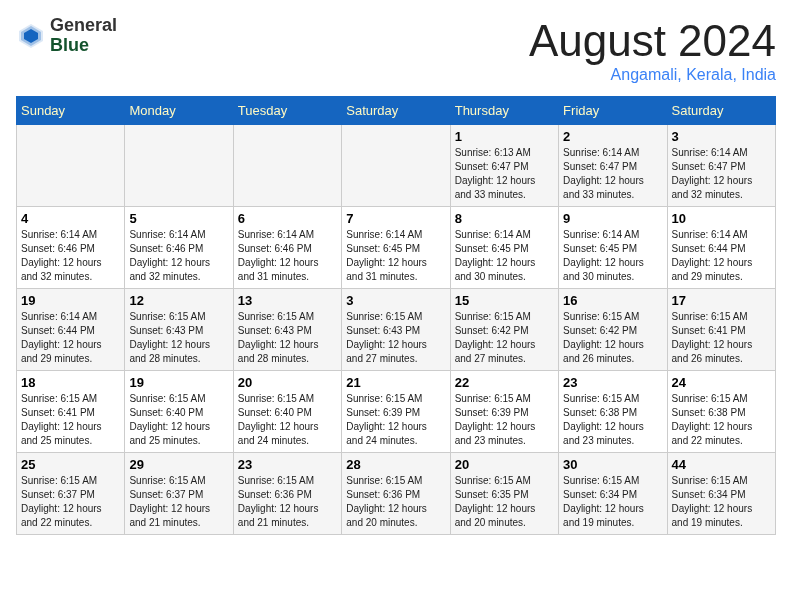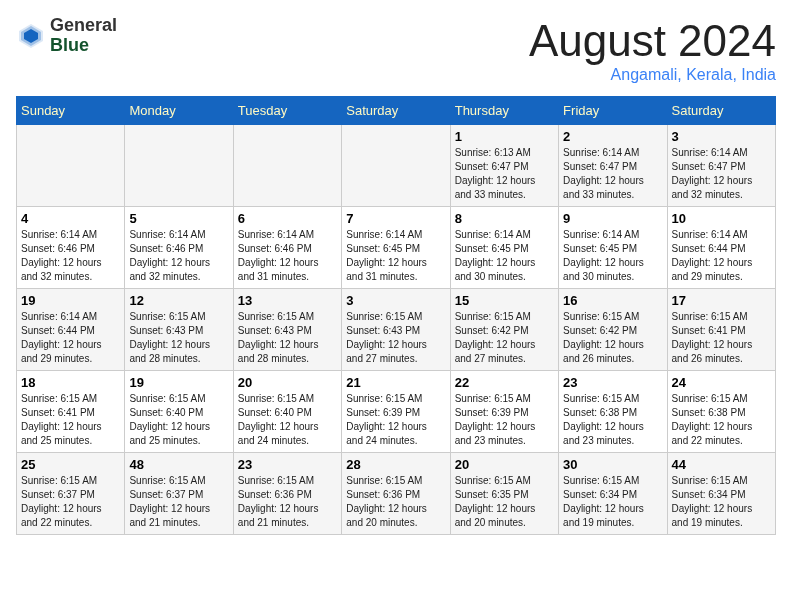--- a/index.html
+++ b/index.html
@@ -303,21 +303,21 @@
       </tr>
       <tr>
         <td>
           <span class="day-num">25</span>
           <div class="day-info" style="white-space: pre-line;">Sunrise: 6:15 AM
 Sunset: 6:37 PM
 Daylight: 12 hours
 and 22 minutes.</div>
         </td>
         <td>
-          <span class="day-num">48</span>
+          <span class="day-num">29</span>
           <div class="day-info" style="white-space: pre-line;">Sunrise: 6:15 AM
 Sunset: 6:37 PM
 Daylight: 12 hours
 and 21 minutes.</div>
         </td>
         <td>
           <span class="day-num">23</span>
           <div class="day-info" style="white-space: pre-line;">Sunrise: 6:15 AM
 Sunset: 6:36 PM
 Daylight: 12 hours

